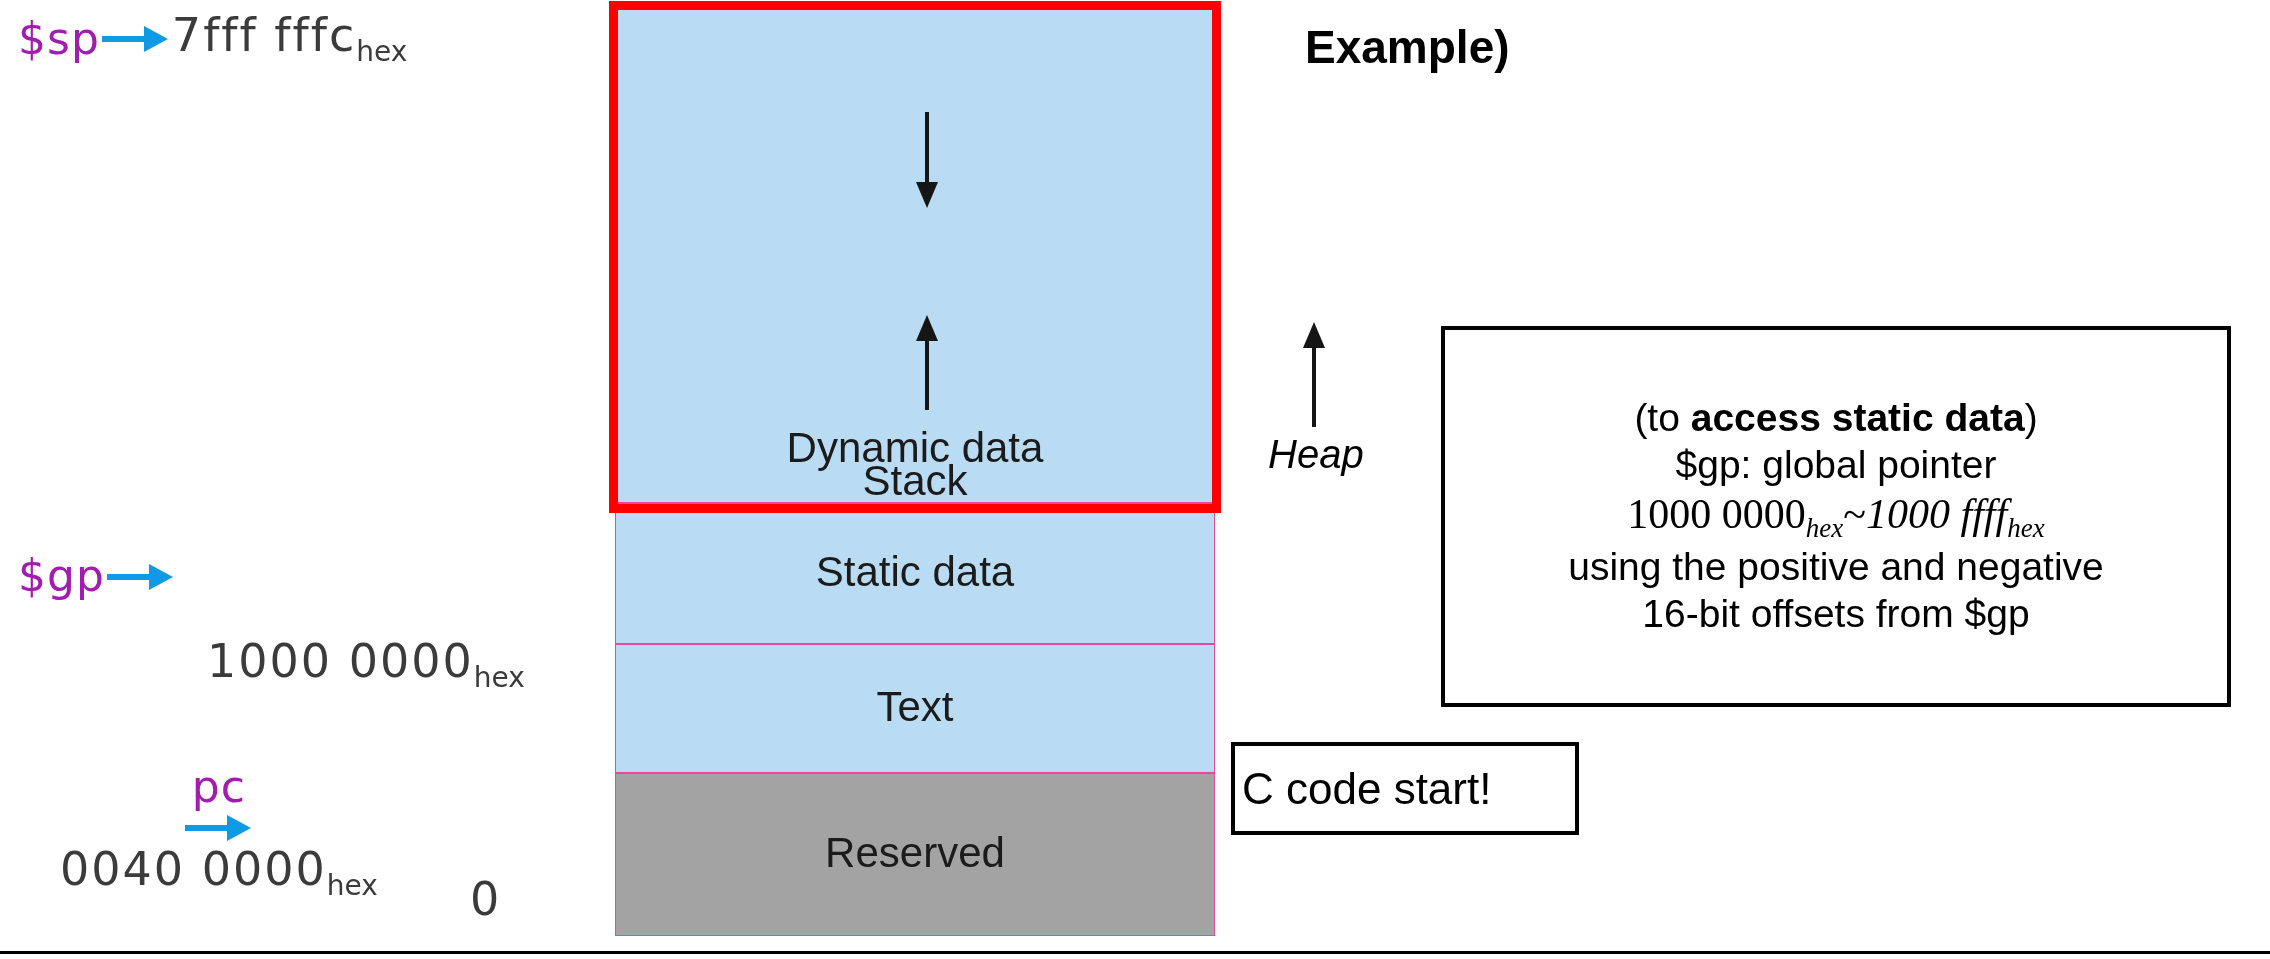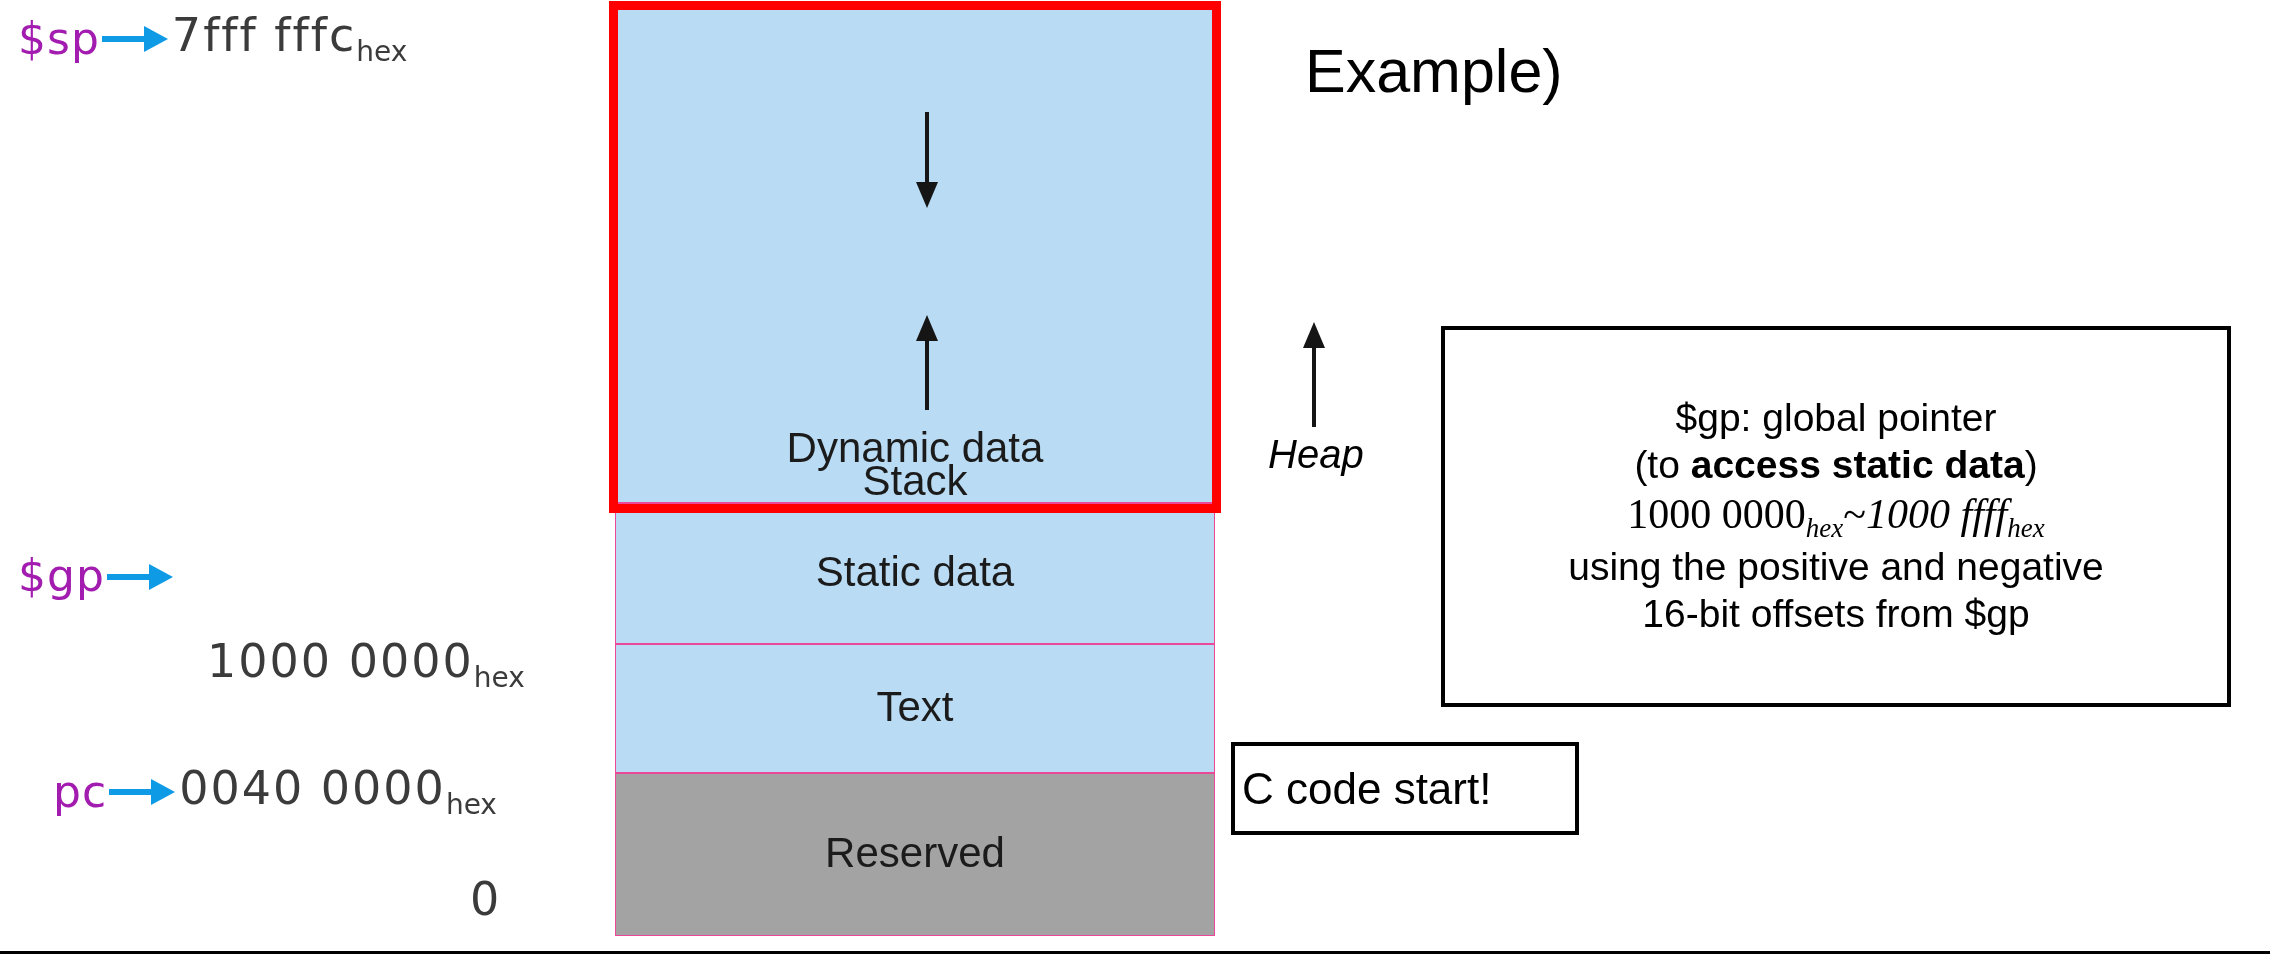--- a/index.html
+++ b/index.html
@@ -168,24 +168,25 @@
     font-style: italic;
     font-family: "Liberation Sans", sans-serif;
     color: #000;
     white-space: nowrap;
   }
 
   
   #example-label {
     position: absolute;
     left: 1305px;
-    top: 36px;
-    font-size: 61px;
+    top: 20px;
+    font-size: 46px;
     color: #000;
     white-space: nowrap;
+    font-weight: bold;
   }
 
   
   #gp-note {
     position: absolute;
     left: 1441px;
     top: 326px;
     width: 790px;
     height: 381px;
     box-sizing: border-box;
@@ -256,21 +257,21 @@
 
 <div class="addr-row" style="left:18px; top:550px;">
   <span class="reg-name">$gp</span>
   <span class="arrow-blue"></span>
 </div>
 
 <div class="addr-row" style="left:207px; top:634px;">
   <span class="hexval"><span>1000 0000</span><span class="sub">hex</span></span>
 </div>
 
-<div class="addr-row" style="left:53px; top:761px;">
+<div class="addr-row" style="left:60px; top:761px;flex-direction:column;">
   <span class="reg-name">pc</span>
   <span class="arrow-blue"></span>
   <span class="hexval"><span>0040 0000</span><span class="sub">hex</span></span>
 </div>
 
 <div class="addr-row" style="left:470px; top:872px;">
   <span class="hexval">0</span>
 </div>
 
 <div id="memory-map">
@@ -307,22 +308,22 @@
 
 <div id="heap-arrow">
   <span class="shaft"></span>
   <span class="head"></span>
 </div>
 <div id="heap-label">Heap</div>
 
 <div id="example-label">Example)</div>
 
 <div id="gp-note">
+  <div class="ln"><span>(to </span><span class="bold">access static data</span><span>)</span></div>
   <div class="ln">$gp: global pointer</div>
-  <div class="ln"><span>(to </span><span class="bold">access static data</span><span>)</span></div>
   <div class="mathline"><span>1000 0000</span><span class="isub">hex</span><span>~</span><span class="ital">1000 ffff</span><span class="isub">hex</span></div>
   <div class="ln">using the positive and negative</div>
   <div class="ln">16-bit offsets from $gp</div>
 </div>
 
 <div id="c-start-note">
   <span>C code start!</span>
 </div>
 
 <div id="bottom-rule"></div>

